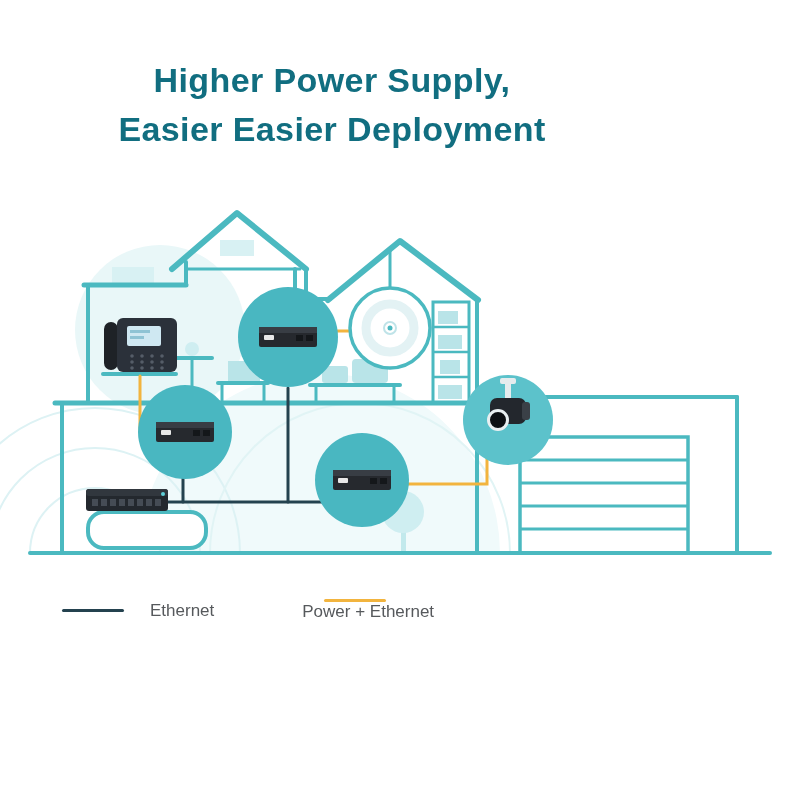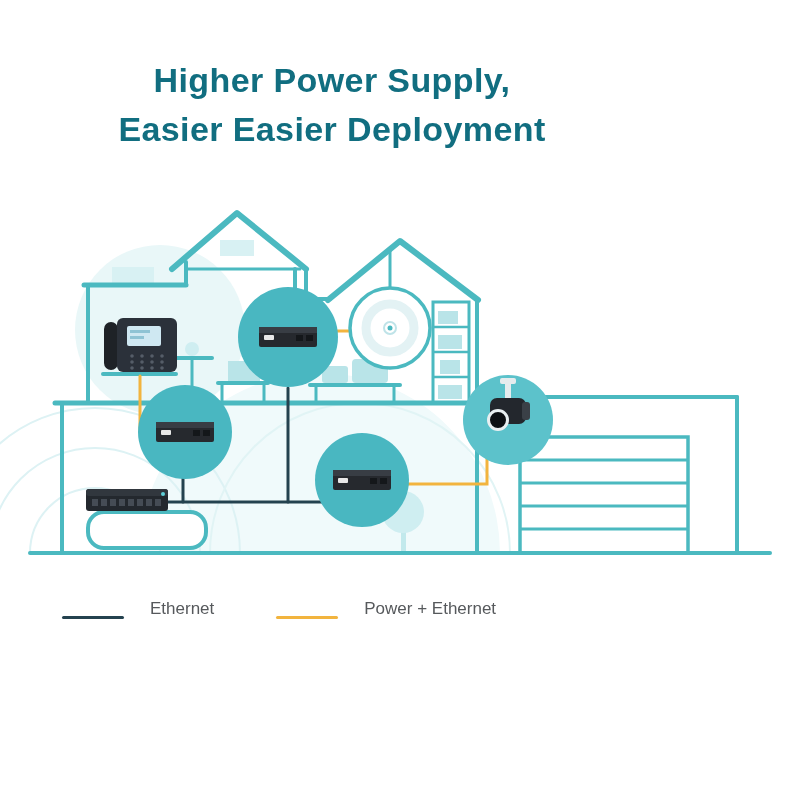--- a/index.html
+++ b/index.html
@@ -6,22 +6,22 @@
   body{
     width:800px;height:800px;background:#ffffff;position:relative;overflow:hidden;
     font-family:"Liberation Sans",sans-serif;
   }
   .title{
     position:absolute;top:56px;left:0;width:664px;text-align:center;
     color:#116e80;font-weight:bold;font-size:34px;line-height:49px;letter-spacing:.4px;
   }
   .illustration{position:absolute;top:0;left:0;}
   .legend{position:absolute;top:599px;left:62px;display:flex;align-items:center;}
-  .legend-item{display:flex;align-items:flex-end;}
-  .legend-item + .legend-item{margin-left:62px;}
+  .legend-item{display:flex;align-items:center;}
+  .legend-item + .legend-item{margin-left:62px;flex-direction:column;}
   .legend-line{width:62px;height:3px;display:inline-block;border-radius:2px;}
   .line-ethernet{background:#24424f;}
   .line-power{background:#f2b43e;}
   .legend-label{margin-left:26px;font-size:17px;color:#56595c;}
 </style>
 </head>
 <body>
 
 <header class="title">
   <div>Higher Power Supply,</div>

